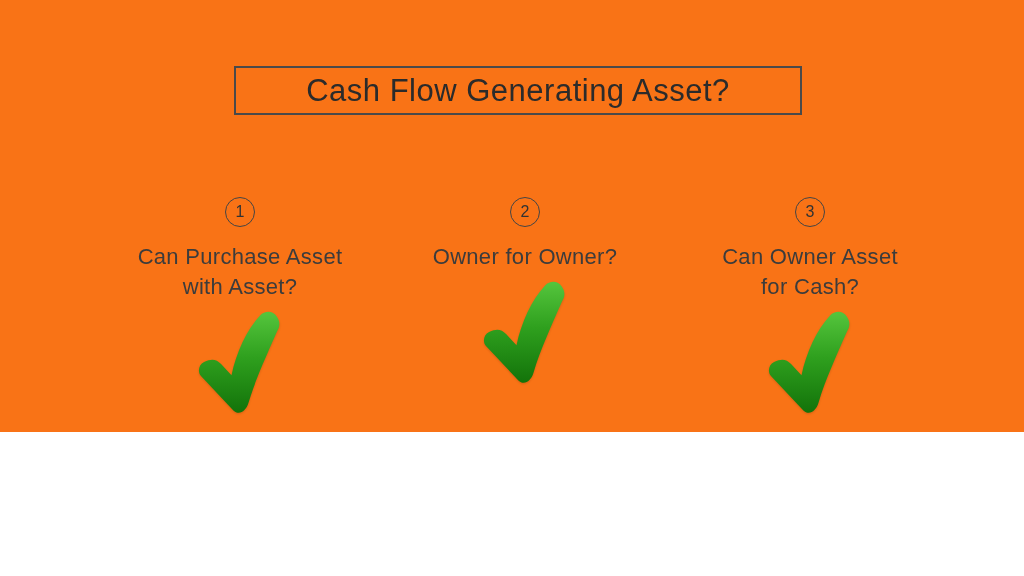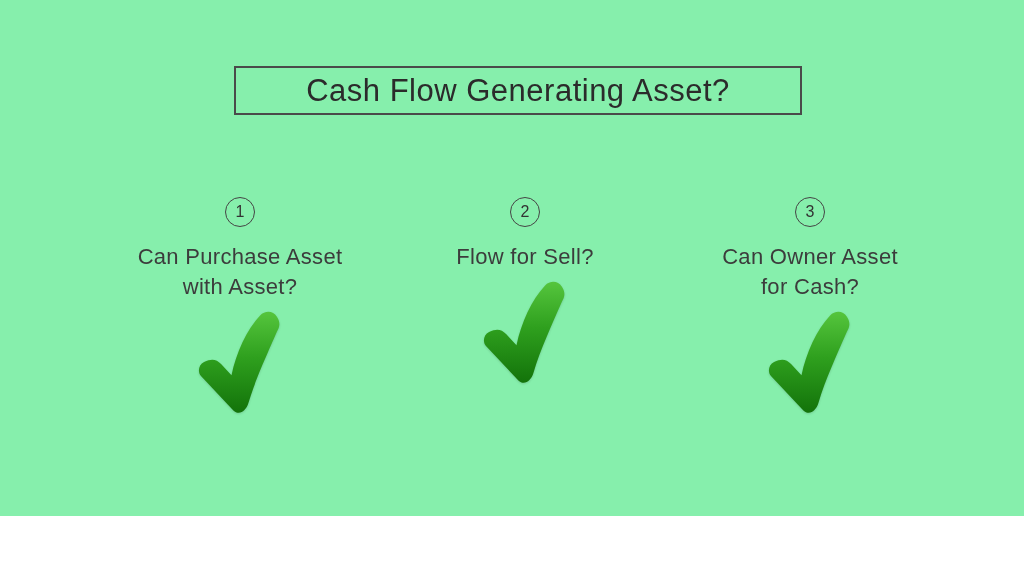--- a/index.html
+++ b/index.html
@@ -4,22 +4,22 @@
 <style>
   html, body {
     margin: 0;
     padding: 0;
     background: #ffffff;
     font-family: "Liberation Sans", sans-serif;
   }
   .slide {
     position: relative;
     width: 1024px;
-    height: 516px;
-    background: #86efac;
+    height: 432px;
+    background: #f97316;
     overflow: hidden;
   }
   .title-box {
     position: absolute;
     left: 234px;
     top: 66px;
     width: 568px;
     height: 49px;
     border: 2px solid #4a4a4a;
     box-sizing: border-box;
@@ -108,21 +108,21 @@
         <path fill="url(#gradCheck)" d="M66 6 C72 0 80 1 84 7 C88 13 87 18 84 23 C74 46 61 74 54 98 C51 108 43 112 37 105 L4 70 C0 66 1 58 7 55 C15 51 20 52 25 57 L36 69 C41 45 52 21 66 6 Z"></path>
       </svg>
     </div>
   </div>
 
   <div class="step-column col-2">
     <div class="num-circle">
       <span>2</span>
     </div>
     <div class="question">
-      <div>Flow for Sell?</div>
+      <div>Owner for Owner?</div>
     </div>
     <div class="check-icon">
       <svg width="88" height="106" viewBox="0 0 90 112">
         <path fill="url(#gradCheck)" d="M66 6 C72 0 80 1 84 7 C88 13 87 18 84 23 C74 46 61 74 54 98 C51 108 43 112 37 105 L4 70 C0 66 1 58 7 55 C15 51 20 52 25 57 L36 69 C41 45 52 21 66 6 Z"></path>
       </svg>
     </div>
   </div>
 
   <div class="step-column col-3">
     <div class="num-circle">

